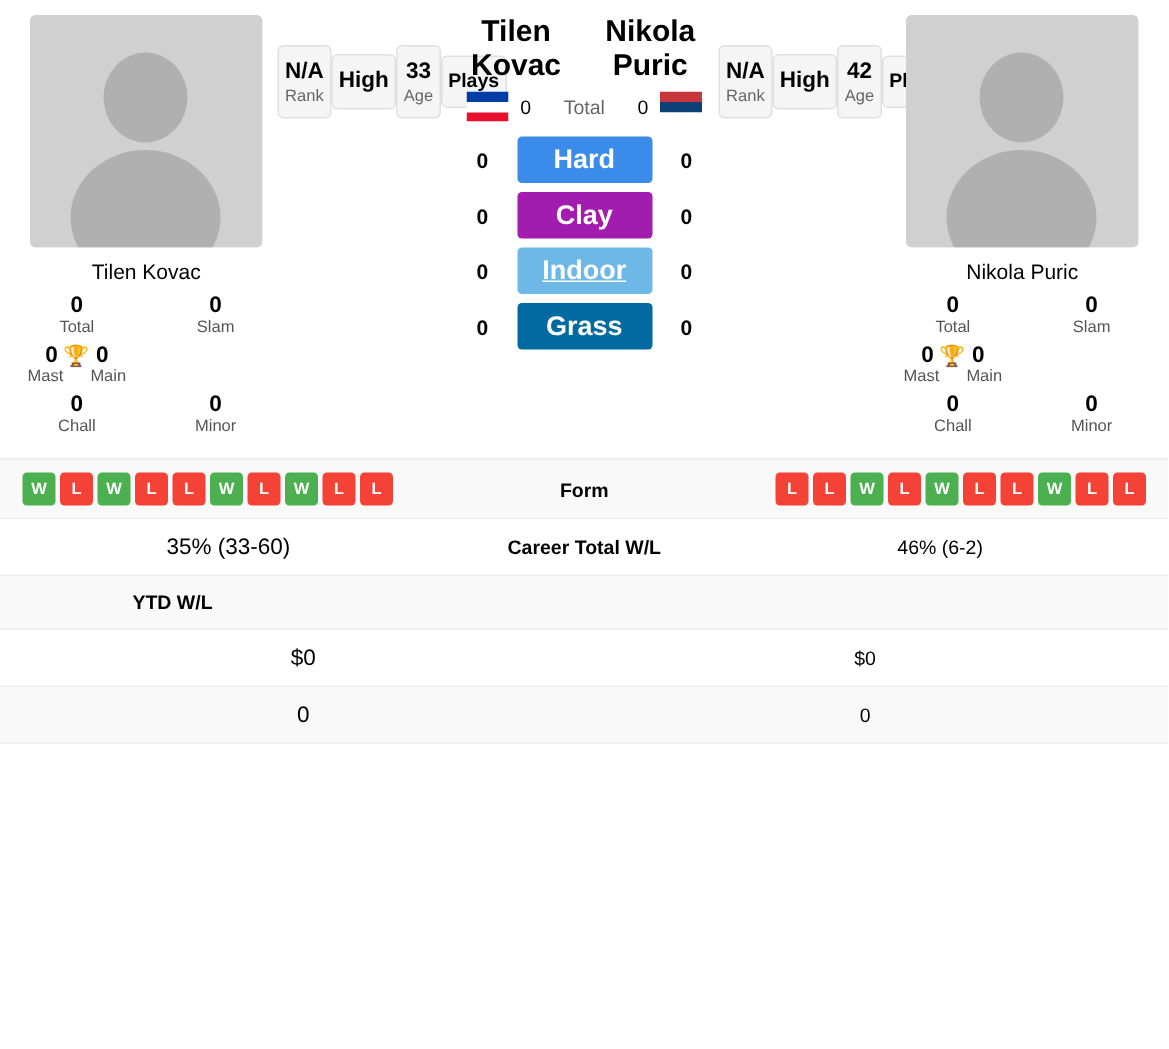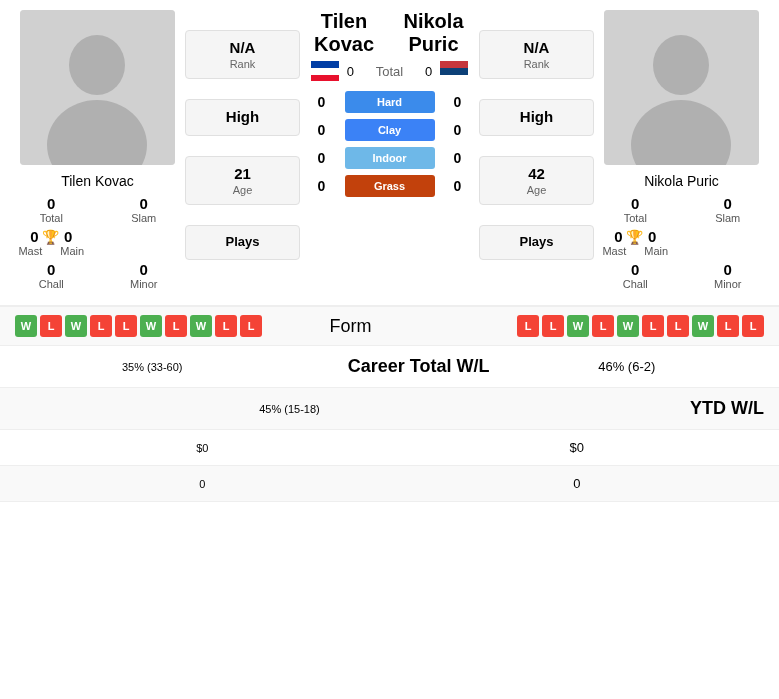--- a/index.html
+++ b/index.html
@@ -61,25 +61,25 @@
 
     .trophy-icon {
       color: #d4a017;
       font-size: 14px;
     }
 
     .middle-info {
       width: 115px;
       flex-shrink: 0;
       display: flex;
-      flex-direction: column;
+      flex-direction: row;
       align-items: center;
       justify-content: flex-start;
       padding-top: 10px;
-      gap: 20px;
+      gap: 0;
     }
 
     .middle-box {
       background: #f5f5f5;
       border: 1px solid #e0e0e0;
       border-radius: 4px;
       width: 100%;
       padding: 8px 4px;
       text-align: center;
     }
@@ -113,28 +113,28 @@
       font-size: 14px;
       font-weight: bold;
     }
 
     .surface-badge {
       width: 90px;
       padding: 5px 10px;
       border-radius: 3px;
       text-align: center;
       color: white;
-      font-size: 11px;
+      font-size: 18px;
       font-weight: bold;
     }
 
     .surface-hard { background: #3b8beb; }
-    .surface-clay { background: #3b82f6; }
-    .surface-indoor { background: #6eb8e8; }
-    .surface-grass { background: #c2410c; }
+    .surface-clay { background: #a21caf; }
+    .surface-indoor { background: #6eb8e8; text-decoration: underline; }
+    .surface-grass { background: #0369a1; }
 
     .bottom-section {
       border-top: 2px solid #eee;
       margin-top: 10px;
     }
 
     .form-row {
       display: flex;
       align-items: center;
       padding: 8px 15px;
@@ -147,22 +147,23 @@
       gap: 3px;
       flex: 1;
     }
 
     .form-badges-right {
       justify-content: flex-end;
     }
 
     .form-label {
       width: 120px;
-      font-weight: normal;
-      font-size: 18px;
+      text-align: center;
+      font-weight: bold;
+      font-size: 13px;
     }
 
     .form-badge {
       width: 22px;
       height: 22px;
       border-radius: 3px;
       display: flex;
       align-items: center;
       justify-content: center;
       color: white;
@@ -184,28 +185,28 @@
       border-bottom: 1px solid #eee;
     }
 
     .stats-row:nth-child(even) {
       background: #f9f9f9;
     }
 
     .stats-left-val {
       flex: 1;
       text-align: center;
-      font-size: 11px;
+      font-size: 15px;
     }
 
     .stats-center-label {
       width: 200px;
-      text-align: right;
-      font-weight: bold;
-      font-size: 18px;
+      text-align: center;
+      font-weight: bold;
+      font-size: 13px;
     }
 
     .stats-right-val {
       flex: 1;
       text-align: center;
       font-size: 13px;
     }
 
     .top-row {
       display: flex;
@@ -283,21 +284,21 @@
 
   <div class="middle-info" style="margin-top:10px;">
     <div class="middle-box">
       <div class="value">N/A</div>
       <div class="label">Rank</div>
     </div>
     <div class="middle-box">
       <div class="value">High</div>
     </div>
     <div class="middle-box">
-      <div class="value">21</div>
+      <div class="value">33</div>
       <div class="label">Age</div>
     </div>
     <div class="middle-box">
       <div class="value" style="font-size:13px;">Plays</div>
     </div>
   </div>
 
   <div class="center-content">
 
     <div style="display:flex;width:100%;justify-content:space-around;margin-bottom:5px;">
@@ -438,21 +439,20 @@
       </div>
   </div>
 
   <div class="stats-table" id="stats-table">
       <div class="stats-row">
     <div class="stats-left-val">35% (33-60)</div>
     <div class="stats-center-label">Career Total W/L</div>
     <div class="stats-right-val">46% (6-2)</div>
   </div>
       <div class="stats-row">
-    <div class="stats-left-val">45% (15-18)</div>
     <div class="stats-center-label">YTD W/L</div>
   </div>
       <div class="stats-row">
     <div class="stats-left-val">$0</div>
     <div class="stats-right-val">$0</div>
   </div>
       <div class="stats-row">
     <div class="stats-left-val">0</div>
     <div class="stats-right-val">0</div>
   </div>

